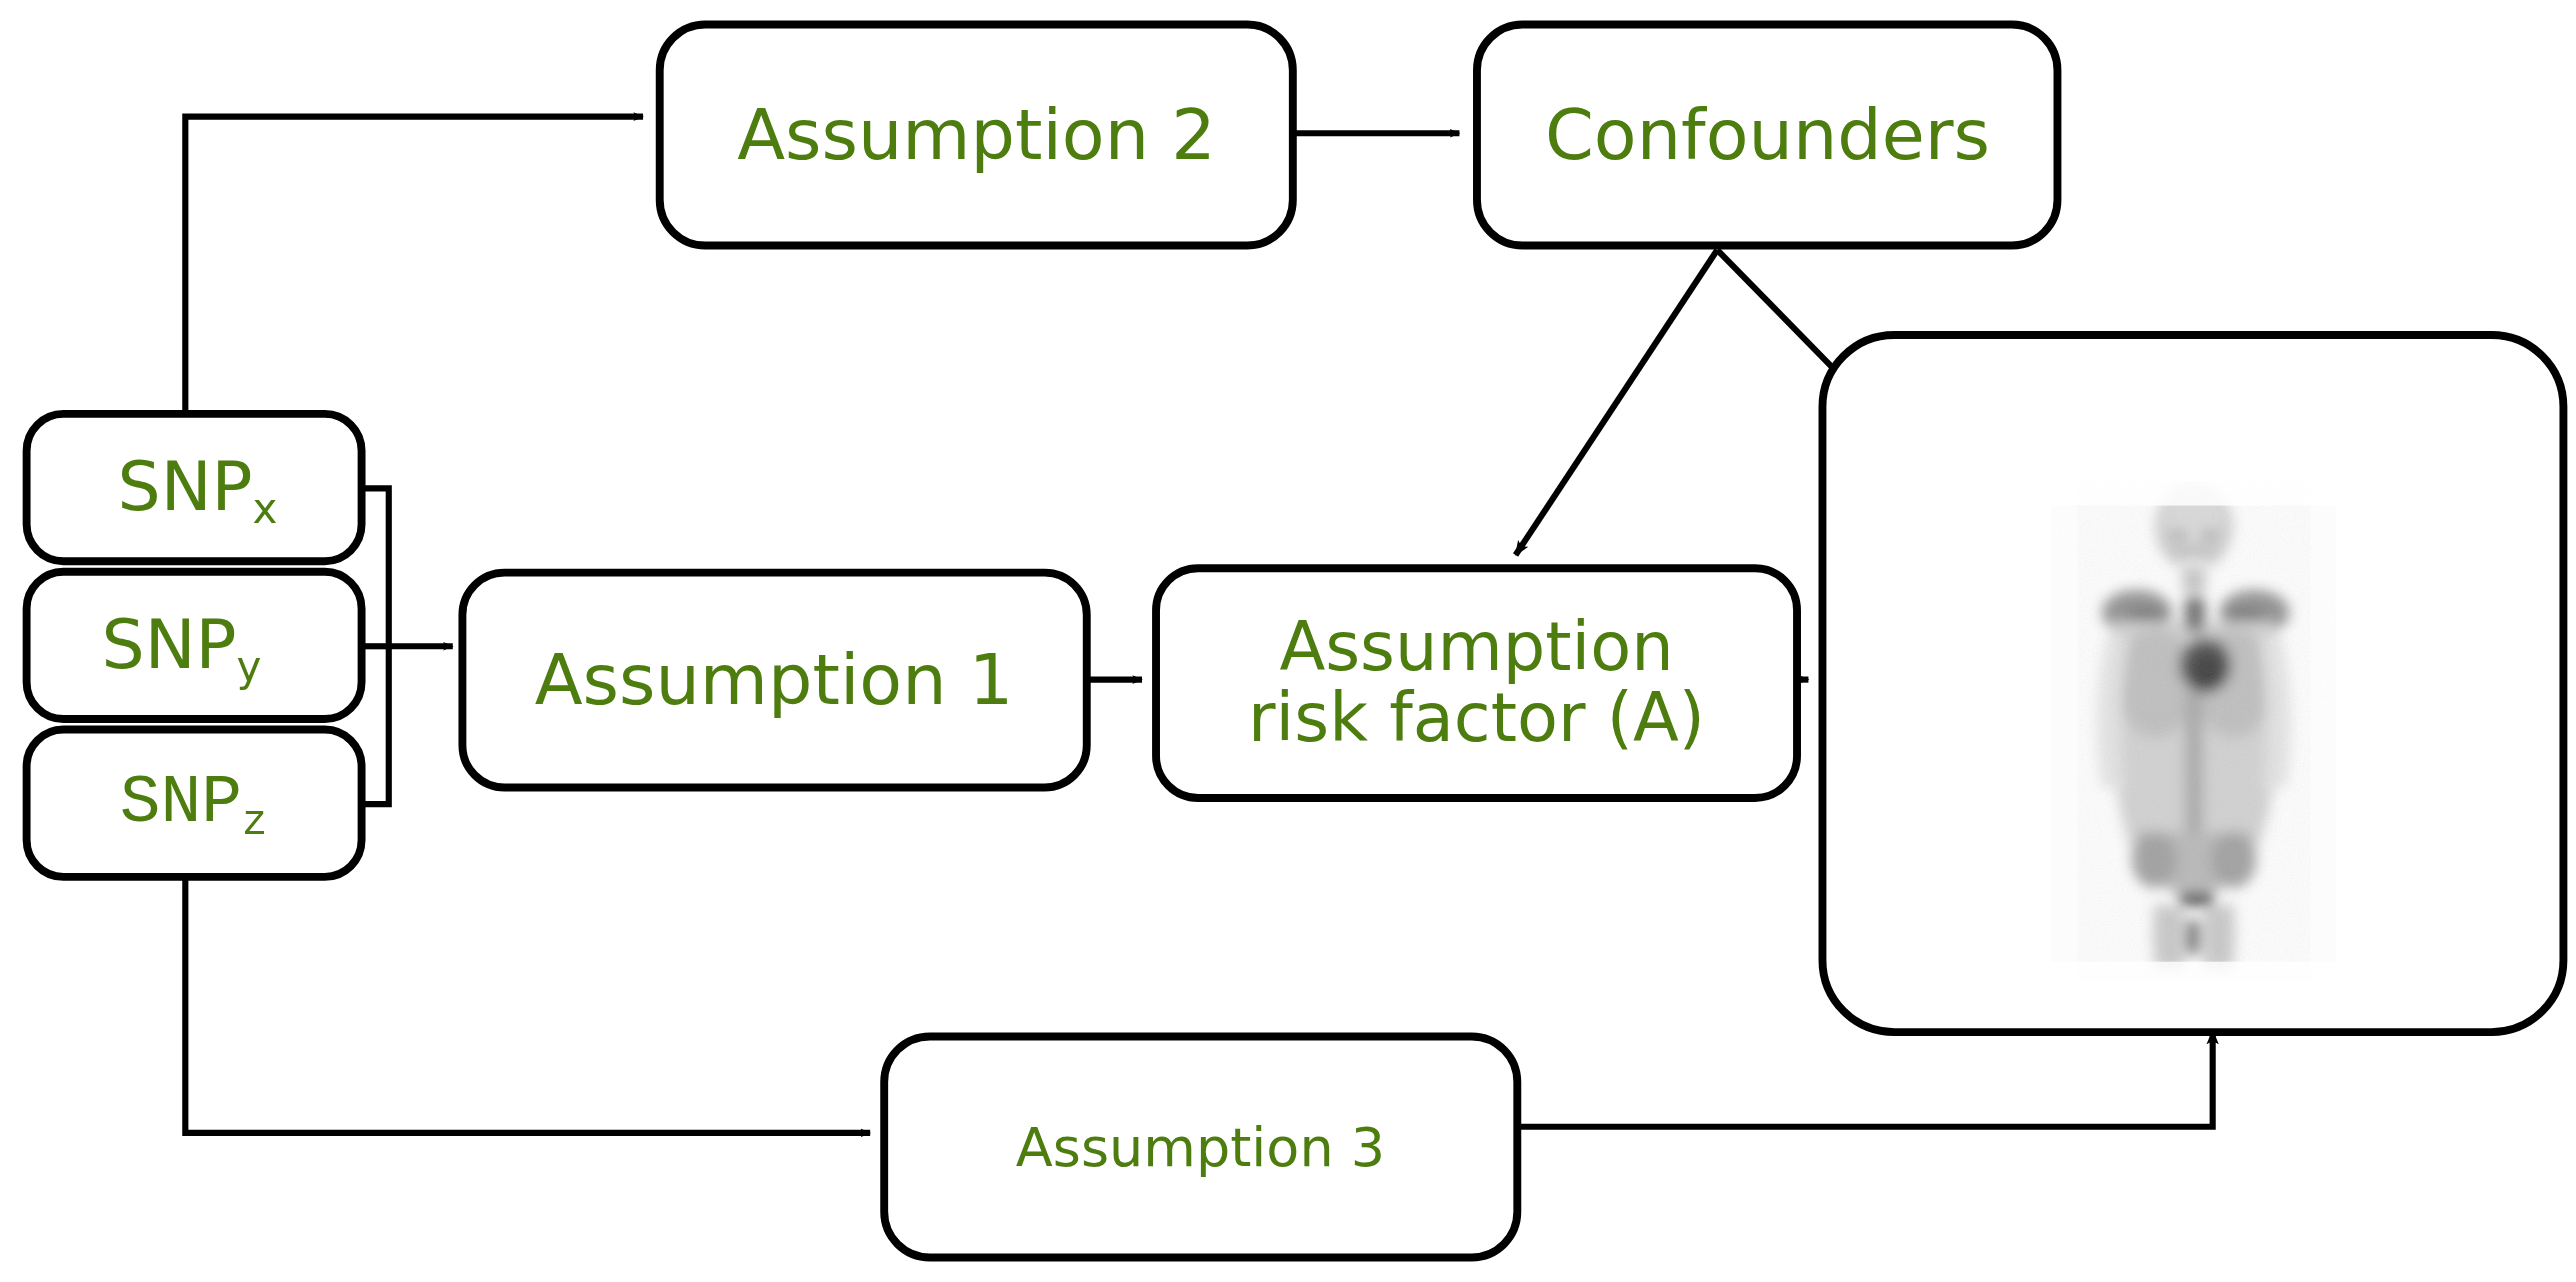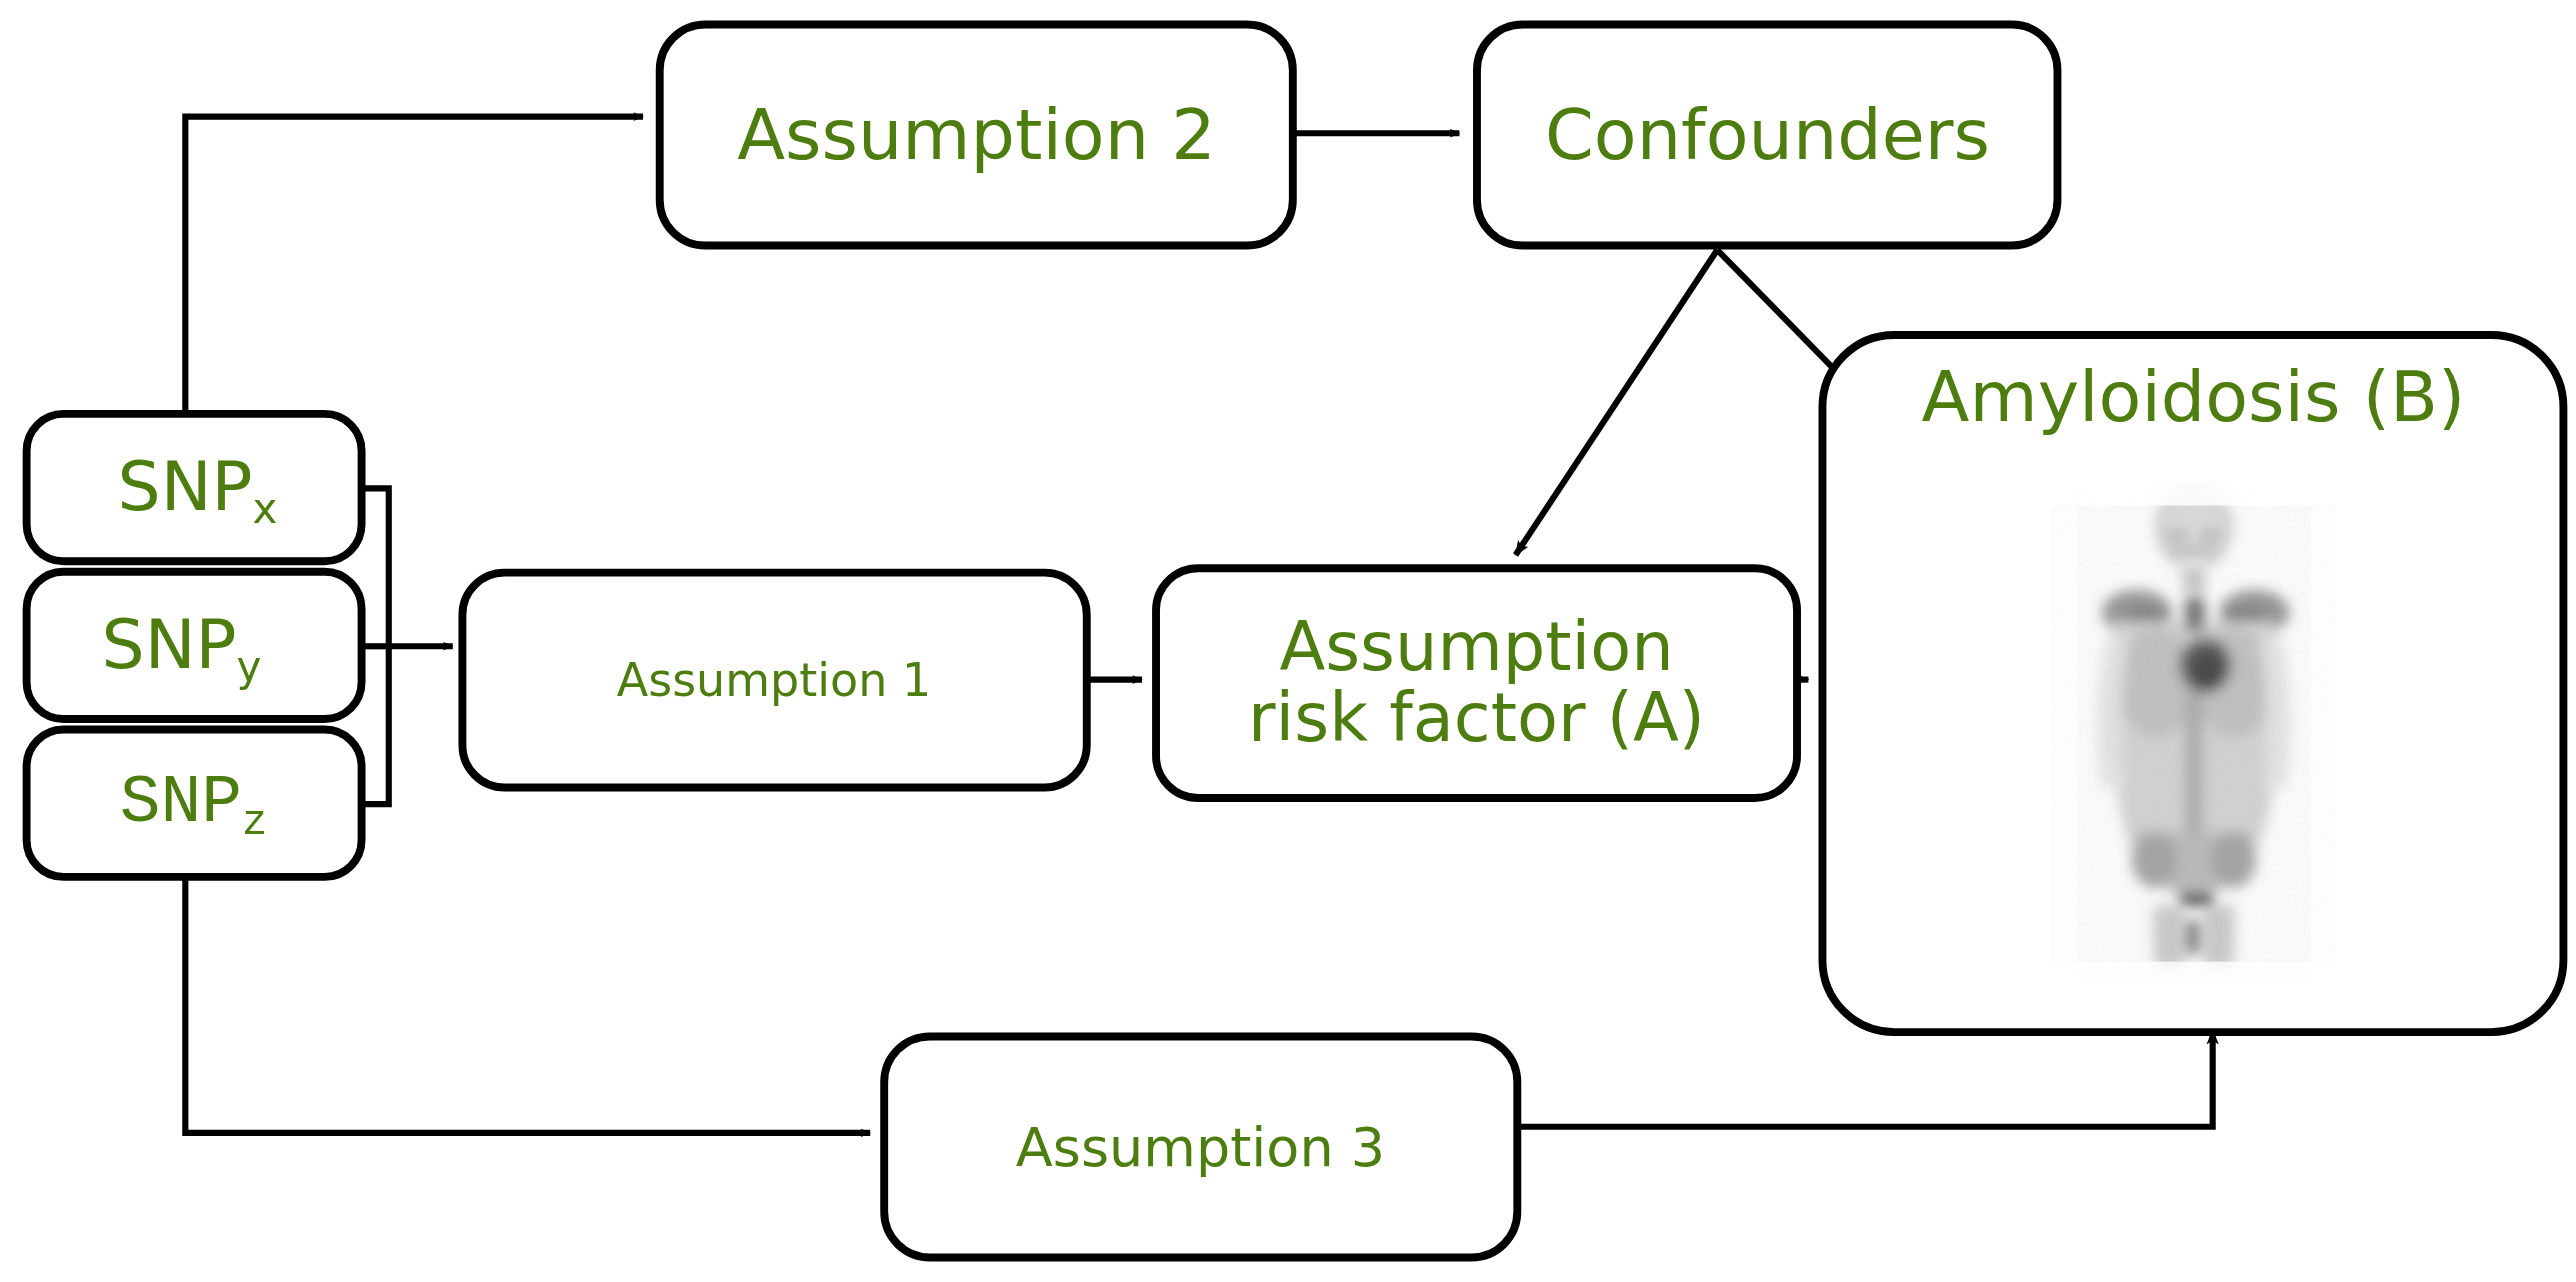--- a/index.html
+++ b/index.html
@@ -151,27 +151,26 @@
   </div>
 
   <div class="node-label" style="left:14px;top:572px;width:335px;height:147px;font-size:68px;">
     <span><span>SNP</span><span class="sub">y</span></span>
   </div>
 
   <div class="node-label" style="left:26px;top:730px;width:335px;height:147px;font-size:68px;font-family:Liberation Mono, monospace;">
     <span><span>SNP</span><span class="sub">z</span></span>
   </div>
 
-  <div class="node-label" style="left:462px;top:573px;width:624px;height:215px;font-size:46px;">Assumption 1</div>
+  <div class="node-label" style="left:462px;top:573px;width:624px;height:215px;font-size:70px;">Assumption 1</div>
 
   <div class="node-label" style="left:660px;top:24.6px;width:633px;height:221px;font-size:70px;">Assumption 2</div>
 
   <div class="node-label" style="left:884px;top:1037px;width:633px;height:221px;font-size:54px;">Assumption 3</div>
 
   <div class="node-label" style="left:1477px;top:24.6px;width:581px;height:221px;font-size:70px;">Confounders</div>
 
   <div class="node-label" style="left:1156px;top:568px;width:641px;height:230px;font-size:67px;">Assumption
 risk factor (A)</div>
 
-  <div class="node-label" style="left:1823px;top:349px;width:741px;height:96px;font-size:70px;align-items:center;">Amyloidosis (B)</div>
 
 </div>
 
 
 </body></html>

